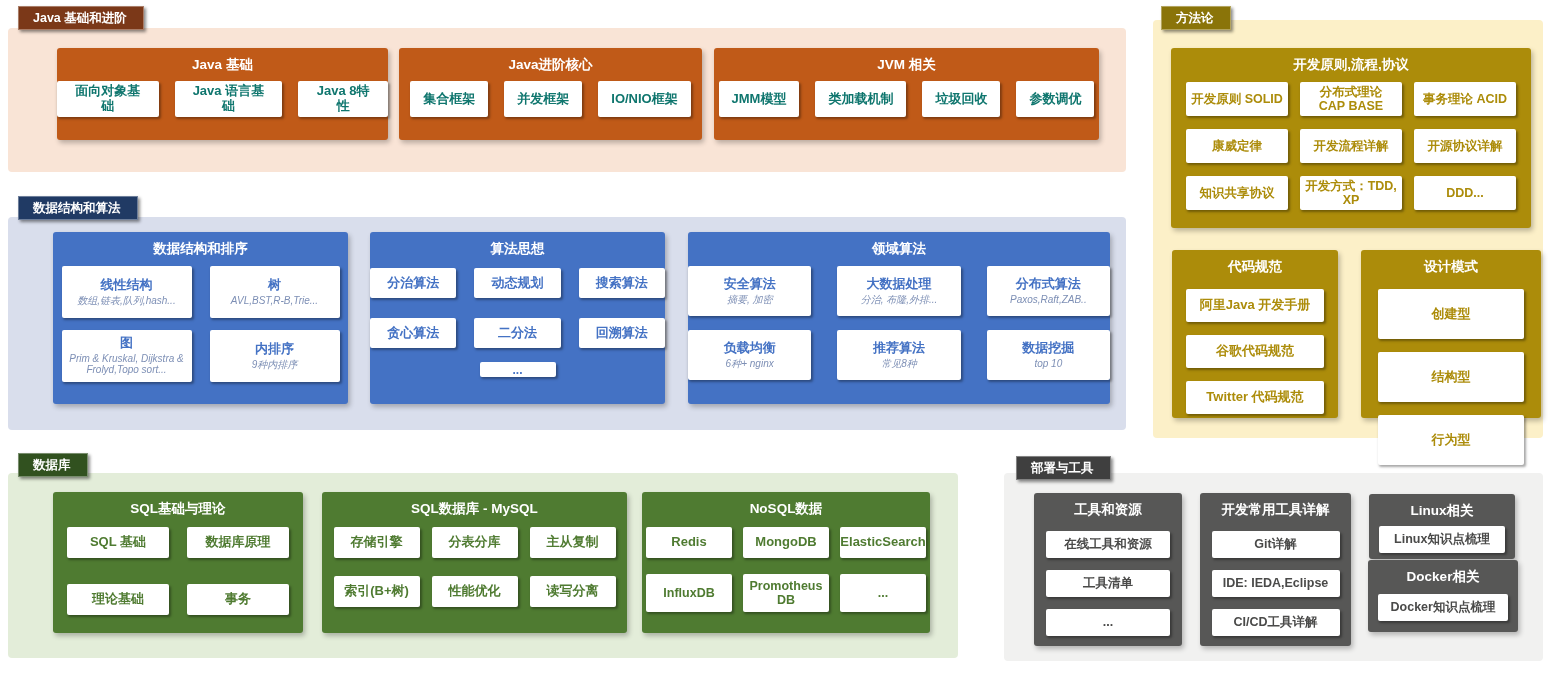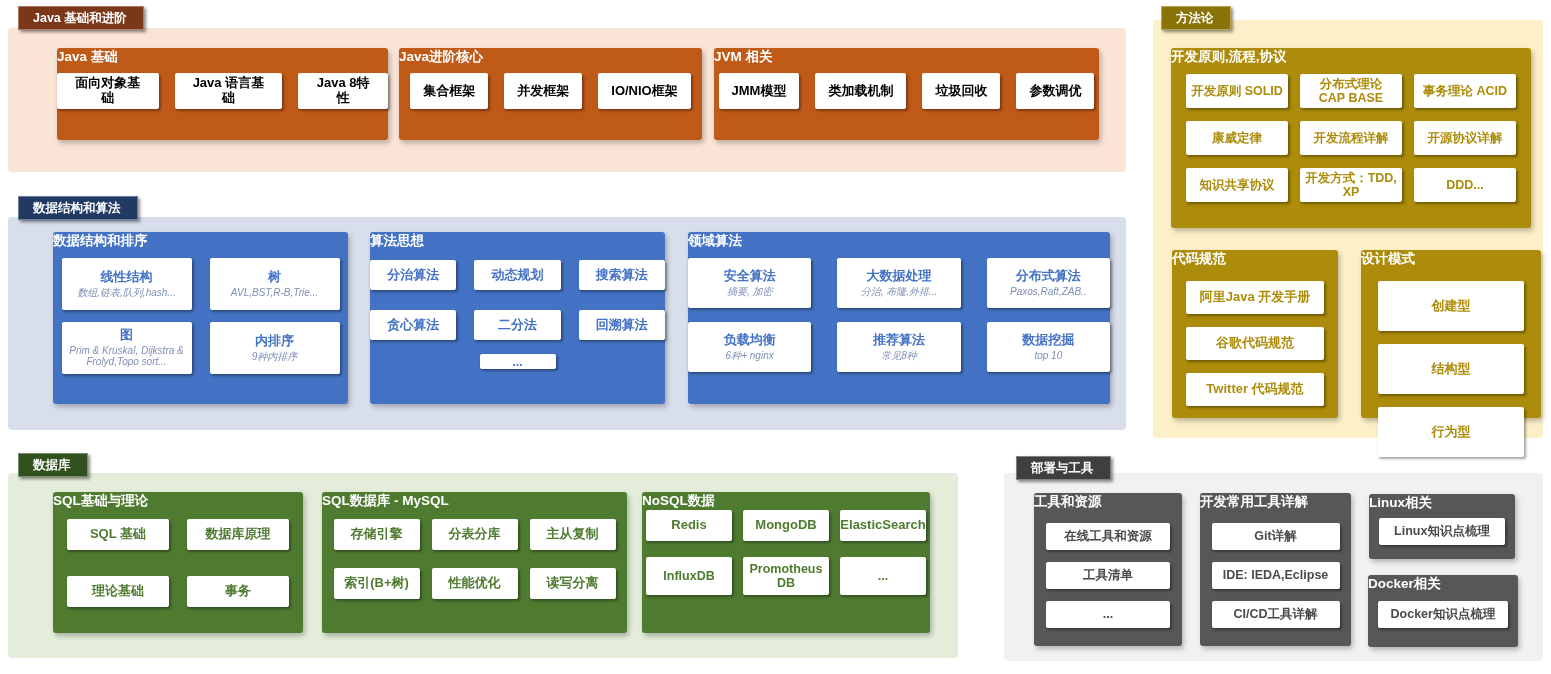--- a/index.html
+++ b/index.html
@@ -3,30 +3,30 @@
 <meta charset="utf-8">
 <style>
   html,body{margin:0;padding:0;background:#ffffff;}
   .canvas{position:relative;width:1551px;height:674px;overflow:hidden;
           font-family:"Liberation Sans","DejaVu Sans",sans-serif;}
   .panel{position:absolute;border-radius:4px;}
   .tag{position:absolute;color:#fff;font-weight:bold;font-size:12.5px;line-height:16px;
        padding:3px 16px 3px 14px;border:1px solid rgba(255,255,255,.35);
        box-shadow:2px 2px 3px rgba(0,0,0,.45);white-space:nowrap;}
   .group{position:absolute;border-radius:3px;box-shadow:2px 3px 5px rgba(0,0,0,.25);}
-  .gtitle{color:#fff;font-weight:bold;font-size:13.5px;padding-top:0;}
+  .gtitle{color:#fff;font-weight:bold;font-size:13.5px;text-align:center;padding-top:8px;}
   .row{display:flex;justify-content:center;align-items:stretch;}
   .chip{background:#fff;font-weight:bold;font-size:13px;line-height:1.15;border-radius:2px;
         display:flex;flex-direction:column;justify-content:center;align-items:center;
         text-align:center;box-shadow:1.5px 2px 2.5px rgba(0,0,0,.35);white-space:pre-line;}
   .sub{font-weight:normal;font-style:italic;font-size:10px;margin-top:2px;white-space:pre-line;}
 
   
   .s-java{background:#F9E4D6;}   .s-java .tag{background:#7B3818;}
-  .s-java .group{background:#C05A18;} .s-java .chip{color:#000000;text-align:center;}
+  .s-java .group{background:#C05A18;} .s-java .chip{color:#0f766e;text-align:center;}
   .s-dsa{background:#D9DEEC;}    .s-dsa .tag{background:#203A64;}
   .s-dsa .group{background:#4472C4;}  .s-dsa .chip{color:#4472C4;}
   .s-dsa .sub{color:#7D8FB5;}
   .s-db{background:#E3EDD9;}     .s-db .tag{background:#31511F;}
   .s-db .group{background:#4F7B31;}   .s-db .chip{color:#4F7B31;}
   .s-method{background:#FCF0C8;} .s-method .tag{background:#8A7409;}
   .s-method .group{background:#AC8C0A;} .s-method .chip{color:#AC8C0A;}
   .s-tools{background:#F1F1F0;}  .s-tools .tag{background:#3F3F3F;}
   .s-tools .group{background:#575756;}  .s-tools .chip{color:#4A4A49;}
 
@@ -37,21 +37,21 @@
   .g-th .row{column-gap:18px;} .g-th .chip{width:88px;height:30px;}
   .g-th .r1{margin-top:10px;} .g-th .r2{margin-top:20px;} .g-th .r3{margin-top:14px;}
   .chip-mini{width:76px !important;height:15px !important;font-size:12px;line-height:8px;padding:0;}
   .g-do .row{column-gap:26px;} .g-do .chip{width:118px;height:46px;padding:2px 4px;}
   .g-do .r1{margin-top:8px;} .g-do .r2{margin-top:14px;}
   .g-sq .row{column-gap:18px;} .g-sq .chip{width:102px;height:31px;}
   .g-sq .r1{margin-top:9px;} .g-sq .r2{margin-top:26px;}
   .g-my .row{column-gap:12px;} .g-my .chip{width:86px;height:31px;}
   .g-my .r1{margin-top:9px;} .g-my .r2{margin-top:18px;}
   .g-no .row{column-gap:11px;} .g-no .chip{width:86px;height:31px;}
-  .g-no .r1{} .g-no .r2{margin-top:16px;} .g-no .r2 .chip{height:38px;font-size:12.5px;}
+  .g-no .r1{margin-top:9px;} .g-no .r2{margin-top:16px;} .g-no .r2 .chip{height:38px;font-size:12.5px;}
   .g-pr .row{column-gap:12px;} .g-pr .chip{width:102px;height:34px;font-size:12.5px;}
   .g-pr .r1{margin-top:8px;} .g-pr .r2{margin-top:13px;} .g-pr .r3{margin-top:13px;}
   .g-cs .row{margin-top:13px;} .g-cs .chip{width:138px;height:33px;}
   .g-pt .row{margin-top:13px;} .g-pt .chip{width:146px;height:50px;}
   .g-t1 .row{margin-top:12px;} .g-t1 .chip{width:124px;height:27px;font-size:12.5px;}
   .g-t2 .row{margin-top:12px;} .g-t2 .chip{width:128px;height:27px;font-size:12.5px;}
   .g-lx .row{margin-top:6px;}  .g-lx .chip{width:126px;height:27px;font-size:12.5px;}
   .g-dk .row{margin-top:8px;align-items:flex-end;}  .g-dk .chip{width:130px;height:27px;font-size:12.5px;}
 </style>
 </head>
@@ -293,21 +293,21 @@
       </div>
     </div>
 
     <div class="group g-lx" style="left:365px;top:21px;width:146px;height:65px">
       <div class="gtitle">Linux相关</div>
       <div class="row">
         <div class="chip">Linux知识点梳理</div>
       </div>
     </div>
 
-    <div class="group g-dk" style="left:364px;top:102px;width:150px;height:72px">
+    <div class="group g-dk" style="left:364px;top:87px;width:150px;height:72px">
       <div class="gtitle">Docker相关</div>
       <div class="row">
         <div class="chip">Docker知识点梳理</div>
       </div>
     </div>
   </div>
 
 </div>
 
 </body></html>

